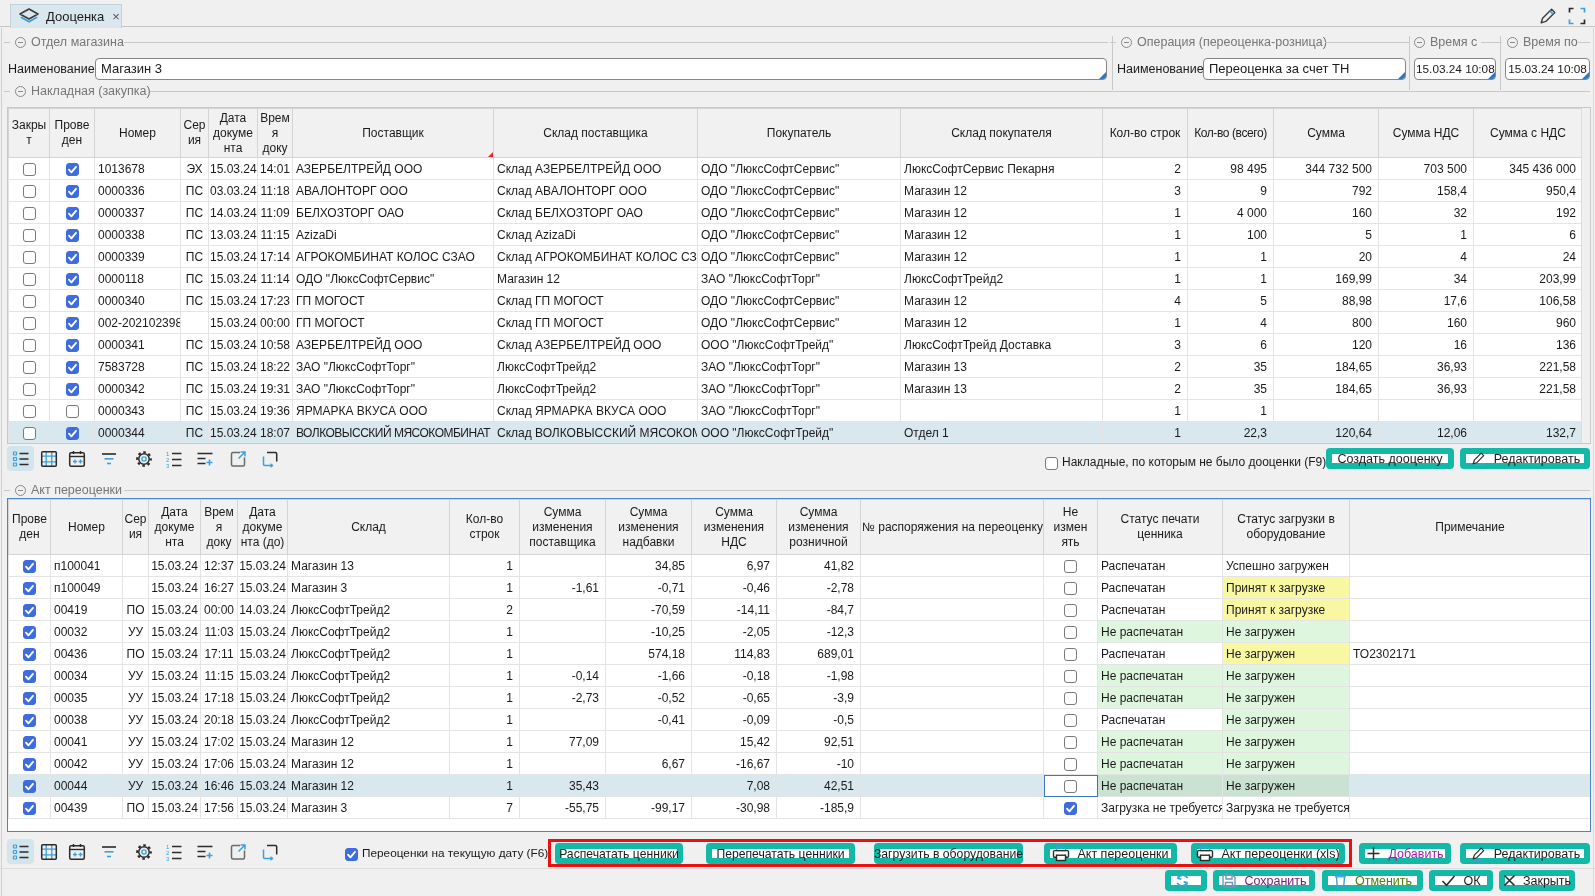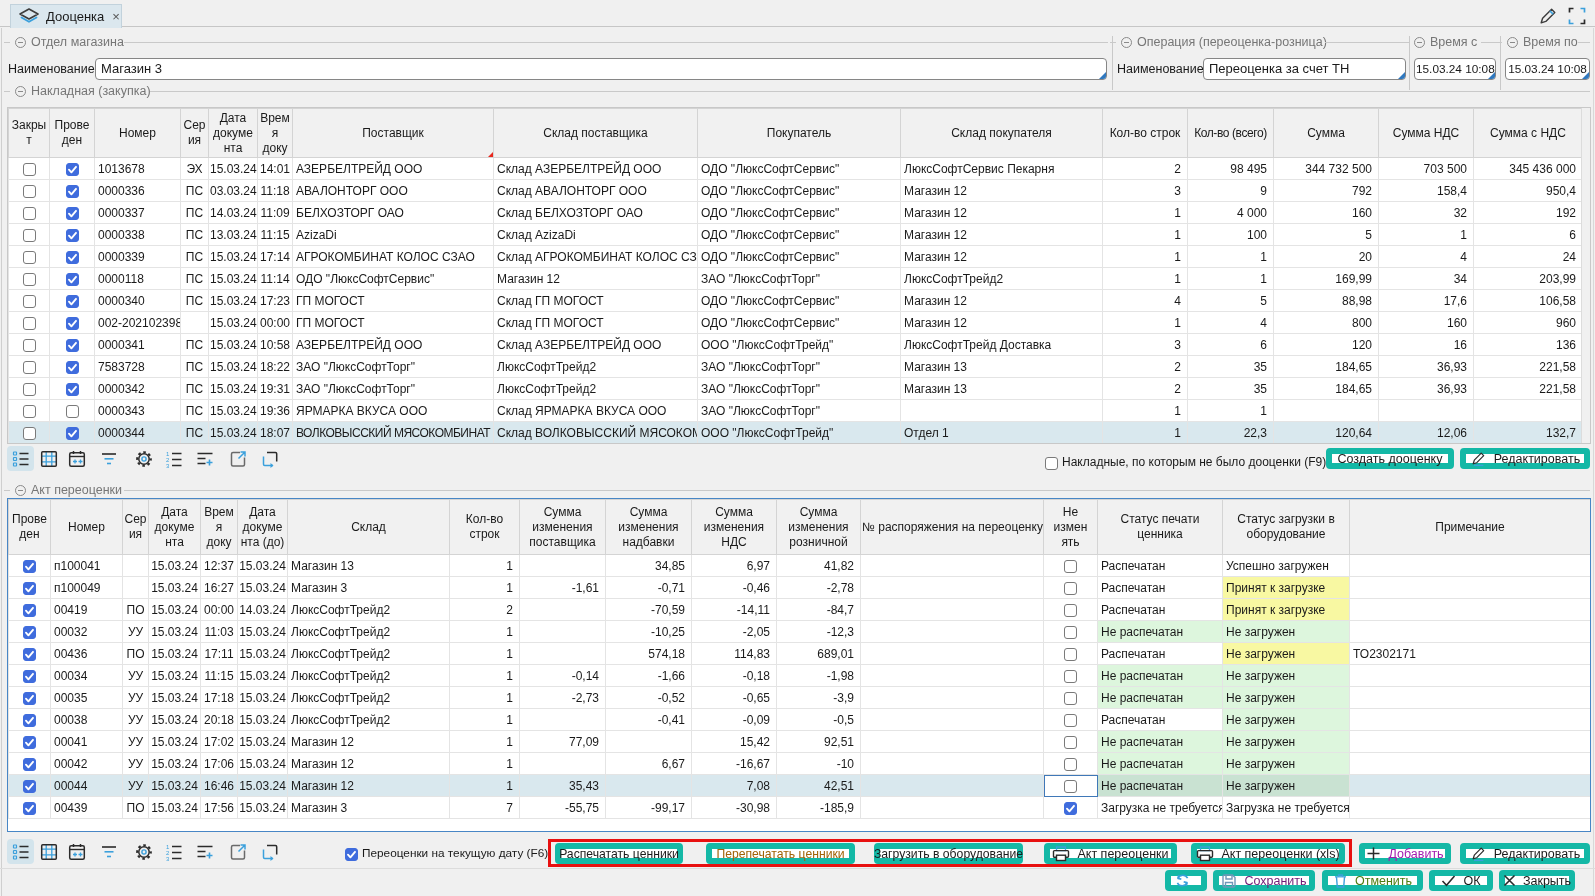--- a/index.html
+++ b/index.html
@@ -827,21 +827,21 @@
     </span>
   </div>
 <div class="abs" style="left:345px;top:845px"><span class="cb on"><svg viewBox="0 0 10 10">
         <path d="M1.8 5.2l2.2 2.4L8.2 2.6" stroke="#fff" stroke-width="1.7" fill="none" stroke-linecap="round" stroke-linejoin="round"></path>
       </svg></span></div>
 <div class="abs" style="left:362px;top:846px;font-size:11.8px">Переоценки на текущую дату (F6)</div>
 <div class="abs" style="left:548px;top:839px;width:804px;height:28px;border:3px solid #e81010"></div>
 <div class="btn" style="left:555px;top:843px;width:128px;height:21px;color:#1a1a1a;font-size:12.2px">
     <span>Распечатать ценники</span>
   </div>
-<div class="btn" style="left:706px;top:843px;width:149px;height:21px;color:#a16207;font-size:12.2px">
+<div class="btn" style="left:706px;top:843px;width:149px;height:21px;color:#0f172a;font-size:12.2px">
     <span>Перепечатать ценники</span>
   </div>
 <div class="btn" style="left:874px;top:843px;width:149px;height:21px;color:#1a1a1a;font-size:12.2px">
     <span>Загрузить в оборудование</span>
   </div>
 <div class="btn" style="left:1044px;top:843px;width:133px;height:21px;color:#1a1a1a;font-size:12.5px">
     <span style="display:inline-flex;margin-right:7px;position:relative;top:0px">
       <svg width="18" height="16" viewBox="0 0 18 16" style="">
         <rect x="4.5" y="1" width="9" height="3.6" fill="none" stroke="#3ba0dc" stroke-width="1.3"></rect>
         <rect x="1.5" y="4.6" width="15" height="6.6" rx="1" fill="none" stroke="#2b2b2b" stroke-width="1.4"></rect>

